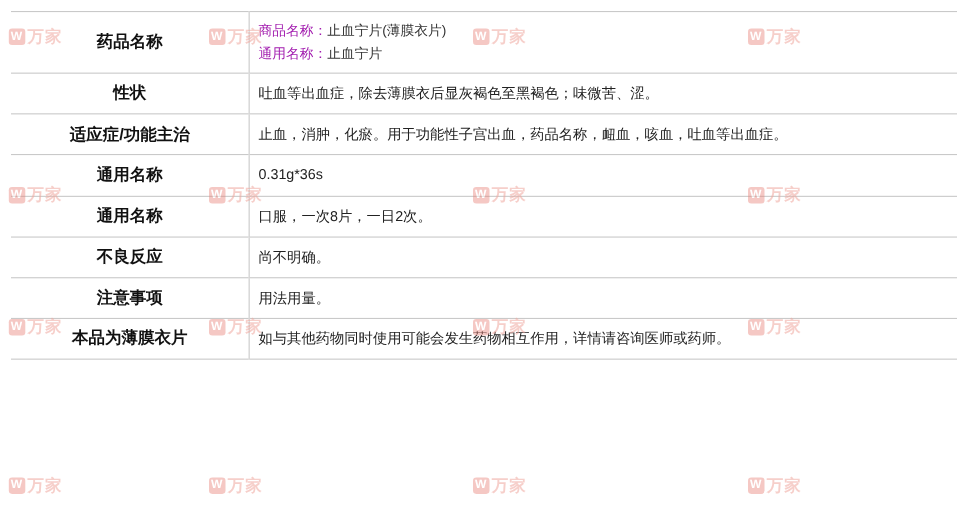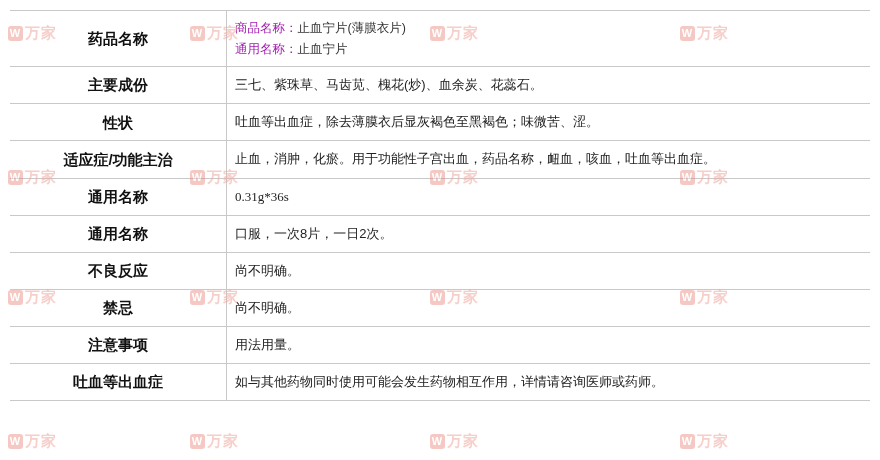--- a/index.html
+++ b/index.html
@@ -86,21 +86,21 @@
   }
   .sub-line {
     font-size: 12.5px;
     color: #333;
     line-height: 1.65;
   }
   .sub-key {
     color: #a21caf;
   }
   .mono {
-    font-family: Liberation Serif, serif;
+    font-family: Liberation Sans, sans-serif;
     font-size: 13px;
   }
 </style>
 </head>
 <body>
 
 <div class="watermarks">
     <div class="wm" style="left: 8px; top: 24px;">
       <span class="wm-badge">W</span>
       <span>万家</span>
@@ -176,24 +176,20 @@
         <td class="value">
           <div class="sub-line">
             <span class="sub-key">商品名称：</span><span>止血宁片(薄膜衣片)</span>
           </div>
           <div class="sub-line">
             <span class="sub-key">通用名称：</span><span>止血宁片</span>
           </div>
         </td>
       </tr>
 
-      <tr>
-        <td class="label">主要成份</td>
-        <td class="value">三七、紫珠草、马齿苋、槐花(炒)、血余炭、花蕊石。</td>
-      </tr>
 
       <tr>
         <td class="label">性状</td>
         <td class="value">吐血等出血症，除去薄膜衣后显灰褐色至黑褐色；味微苦、涩。</td>
       </tr>
 
       <tr>
         <td class="label">适应症/功能主治</td>
         <td class="value">止血，消肿，化瘀。用于功能性子宫出血，药品名称，衄血，咳血，吐血等出血症。</td>
       </tr>
@@ -206,30 +202,26 @@
       <tr>
         <td class="label">通用名称</td>
         <td class="value">口服，一次8片，一日2次。</td>
       </tr>
 
       <tr>
         <td class="label">不良反应</td>
         <td class="value">尚不明确。</td>
       </tr>
 
-      <tr>
-        <td class="label">禁忌</td>
-        <td class="value">尚不明确。</td>
-      </tr>
 
       <tr>
         <td class="label">注意事项</td>
         <td class="value">用法用量。</td>
       </tr>
 
       <tr>
-        <td class="label">吐血等出血症</td>
+        <td class="label">本品为薄膜衣片</td>
         <td class="value">如与其他药物同时使用可能会发生药物相互作用，详情请咨询医师或药师。</td>
       </tr>
 
     </tbody>
   </table>
 </div>
 
 </body></html>

